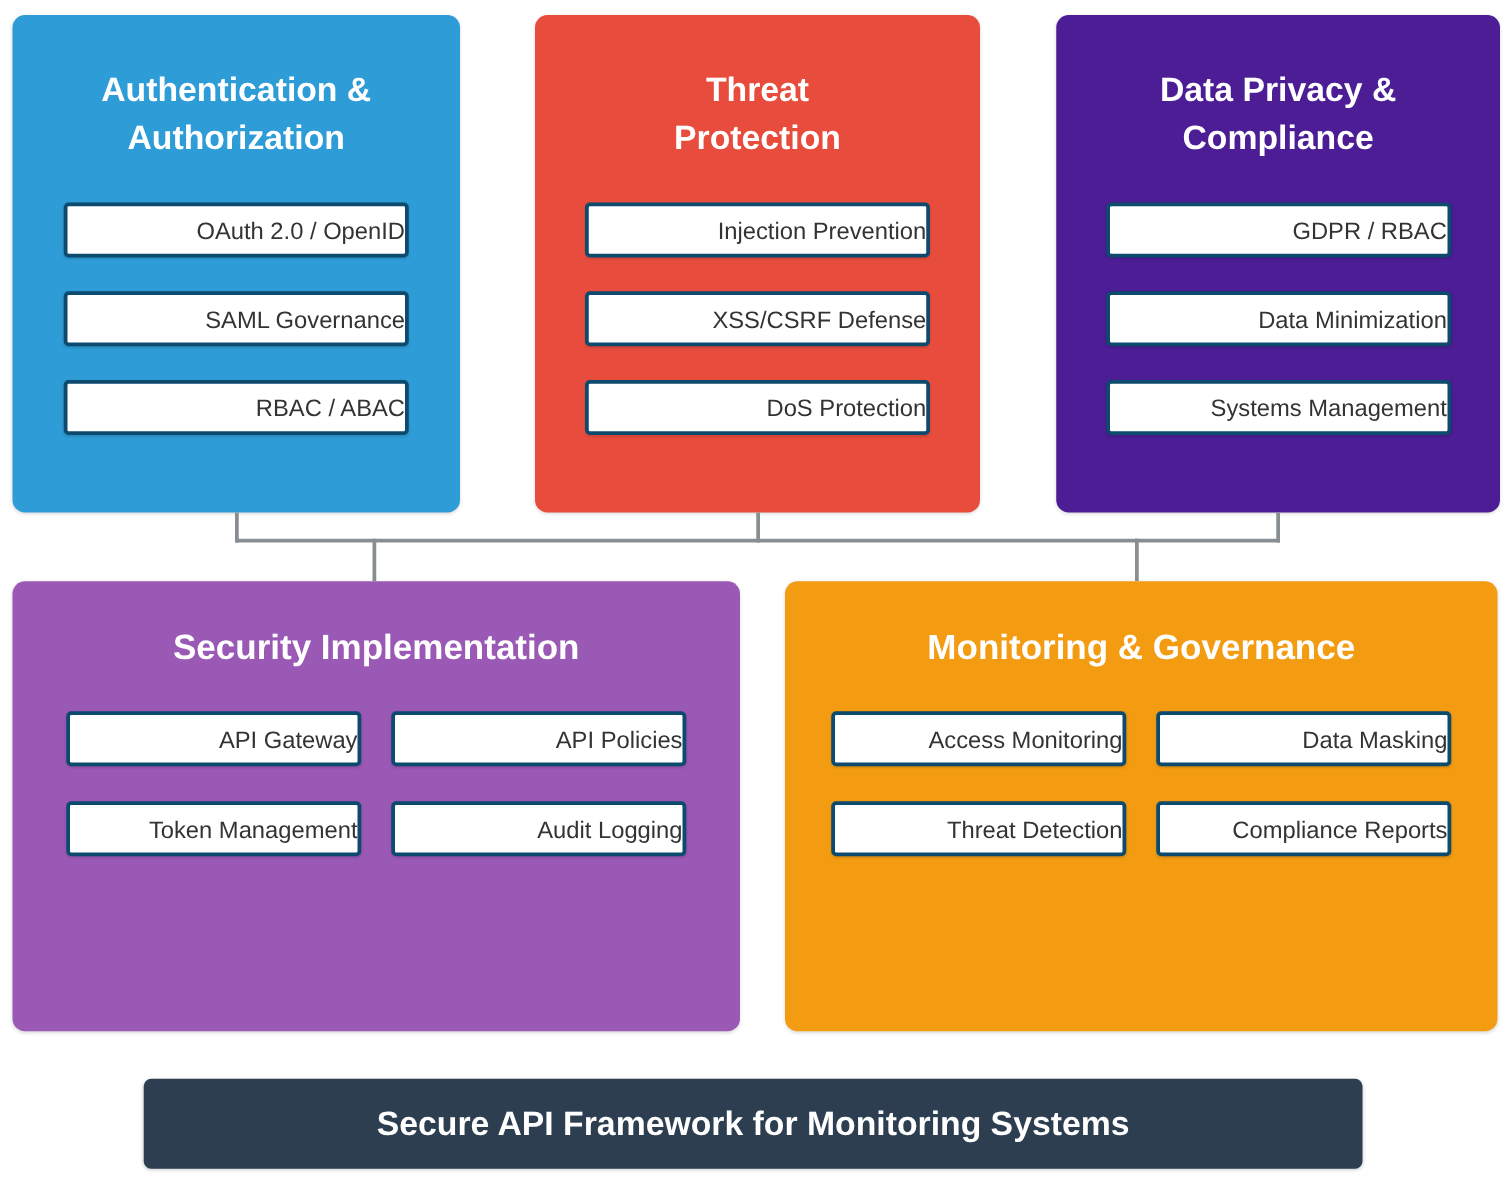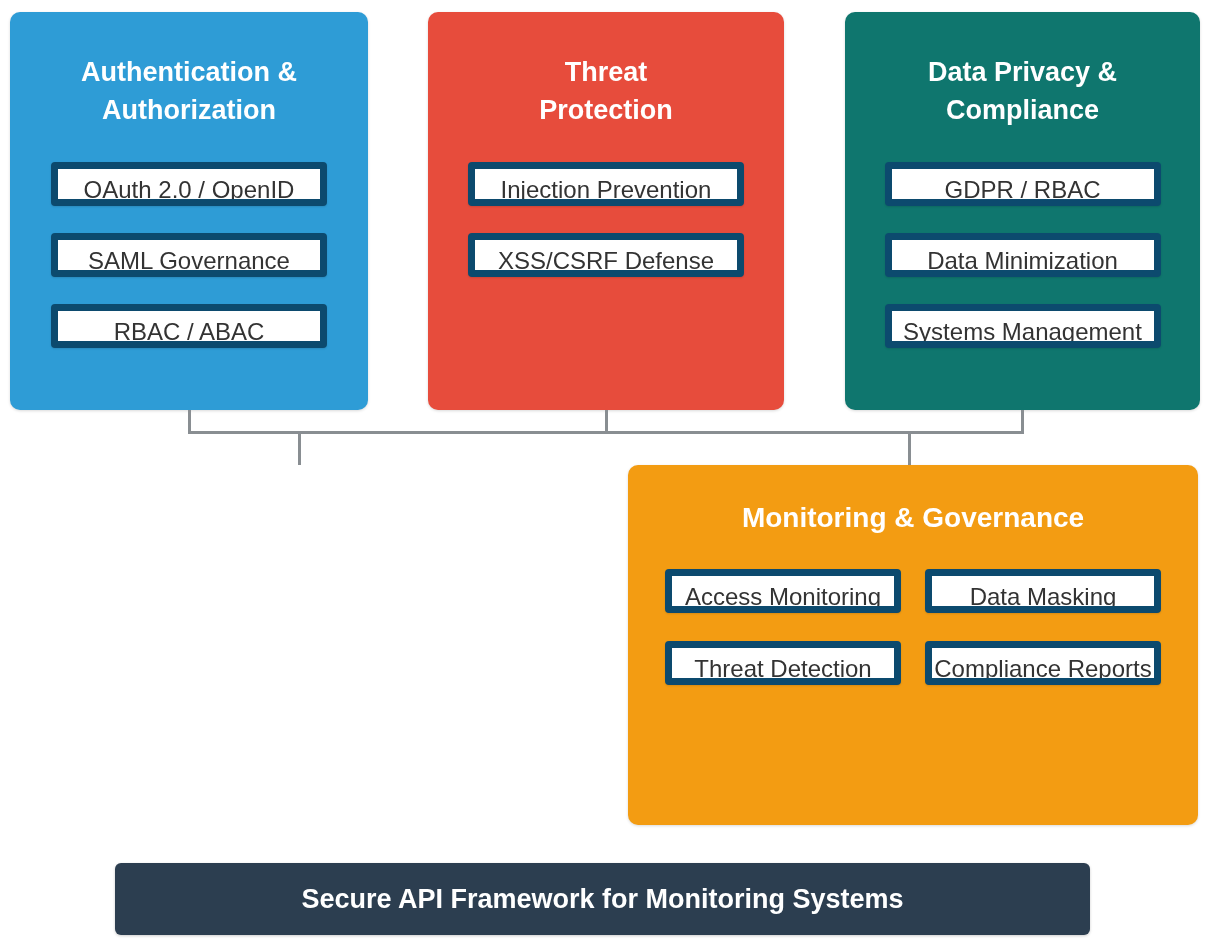--- a/index.html
+++ b/index.html
@@ -30,26 +30,26 @@
 
   
   .top-box { top: 12px; width: 358px; height: 398px; padding-top: 42px; }
   .top-box .box-title { font-size: 27px; line-height: 1.4; margin-bottom: 32px; }
   .pos-auth    { left: 10px;  background: #2e9cd6; }
   .pos-threat  { left: 428px; width: 356px; background: #e74c3c; }
   .pos-privacy { left: 845px; width: 355px; background: #2ecc71; }
 
   .pill {
     background: #ffffff;
-    border: 7px solid #0c4a6e;
+    border: 3px solid #0c4a6e;
     border-radius: 4px;
     height: 44px;
     line-height: 42px;
-    text-align: center;
-    font-size: 24px;
+    text-align: right;
+    font-size: 19px;
     color: #333333;
     box-shadow: 0 1px 2px rgba(0,0,0,0.12);
     overflow: hidden;
     white-space: nowrap;
   }
   .top-box .pill { width: 276px; margin: 0 auto 27px auto; }
 
   
   .mid-box { top: 465px; height: 360px; padding-top: 36px; }
   .mid-box .box-title { font-size: 28px; line-height: 1.2; margin-bottom: 34px; }
@@ -95,37 +95,47 @@
     <div class="pill">OAuth 2.0 / OpenID</div>
     <div class="pill">SAML Governance</div>
     <div class="pill">RBAC / ABAC</div>
   </section>
 
   <section class="box top-box pos-threat" style="background: rgb(231, 76, 60);">
     <h2 class="box-title">Threat
 Protection</h2>
     <div class="pill">Injection Prevention</div>
     <div class="pill">XSS/CSRF Defense</div>
+    <div class="pill">DoS Protection</div>
   </section>
 
-  <section class="box top-box pos-privacy" style="background: #0f766e;">
+  <section class="box top-box pos-privacy" style="background: #4c1d95;">
     <h2 class="box-title">Data Privacy &amp;
 Compliance</h2>
     <div class="pill">GDPR / RBAC</div>
     <div class="pill">Data Minimization</div>
     <div class="pill">Systems Management</div>
   </section>
 
   <div class="conn" style="left:188px; top:410px; width:3px; height:24px;"></div>
   <div class="conn" style="left:605px; top:410px; width:3px; height:24px;"></div>
   <div class="conn" style="left:1021px; top:410px; width:3px; height:24px;"></div>
   <div class="conn" style="left:188px; top:431px; width:836px; height:3px;"></div>
   <div class="conn" style="left:298px; top:431px; width:3px; height:34px;"></div>
   <div class="conn" style="left:908px; top:431px; width:3px; height:34px;"></div>
 
+  <section class="box mid-box pos-security" style="background: rgb(155, 89, 182);">
+    <h2 class="box-title">Security Implementation</h2>
+    <div class="grid">
+      <div class="pill">API Gateway</div>
+      <div class="pill">API Policies</div>
+      <div class="pill">Token Management</div>
+      <div class="pill">Audit Logging</div>
+    </div>
+  </section>
 
   <section class="box mid-box pos-monitoring" style="background: rgb(243, 156, 18);">
     <h2 class="box-title">Monitoring &amp; Governance</h2>
     <div class="grid">
       <div class="pill">Access Monitoring</div>
       <div class="pill">Data Masking</div>
       <div class="pill">Threat Detection</div>
       <div class="pill">Compliance Reports</div>
     </div>
   </section>

